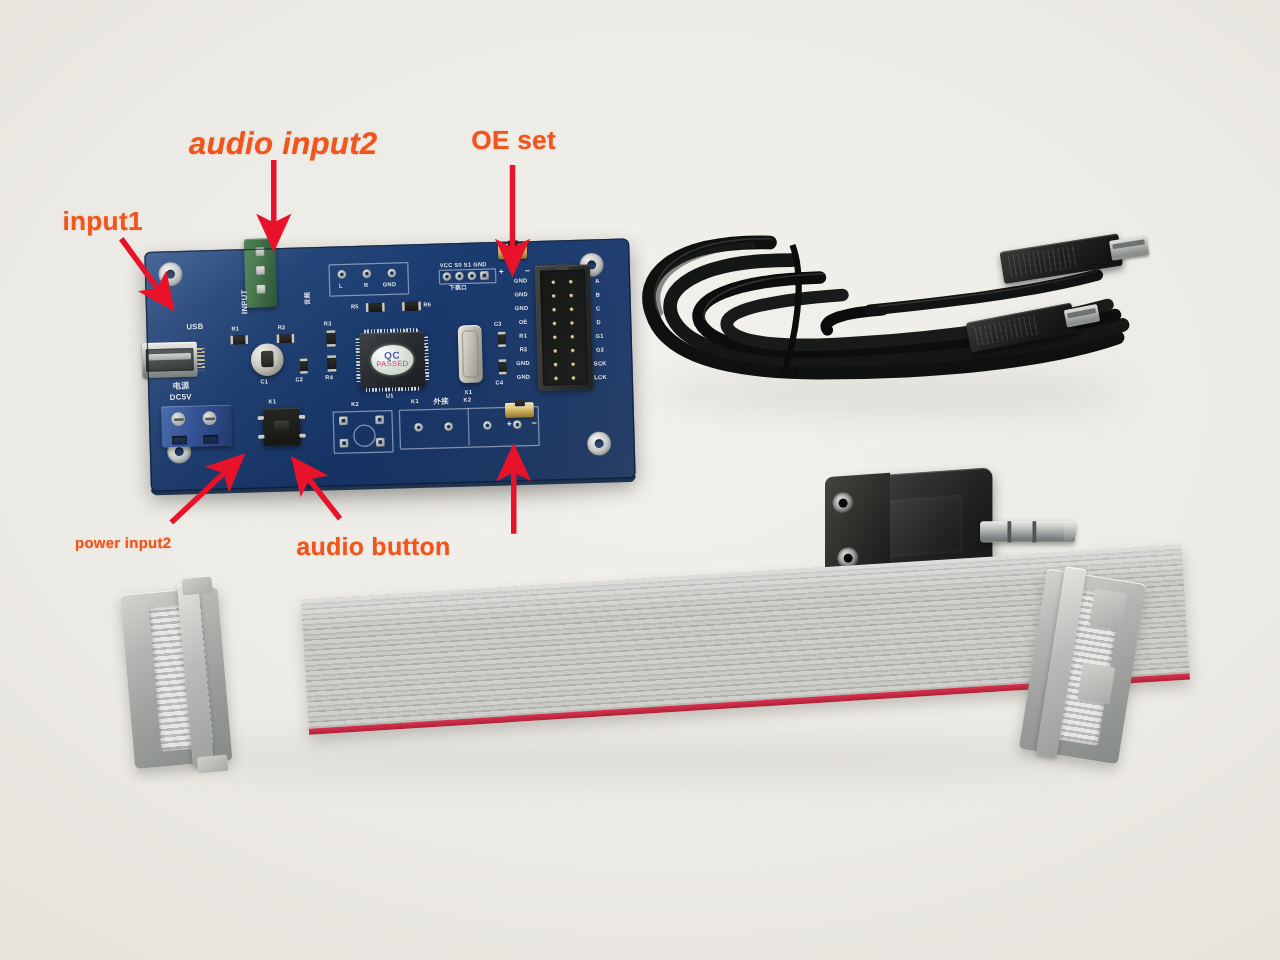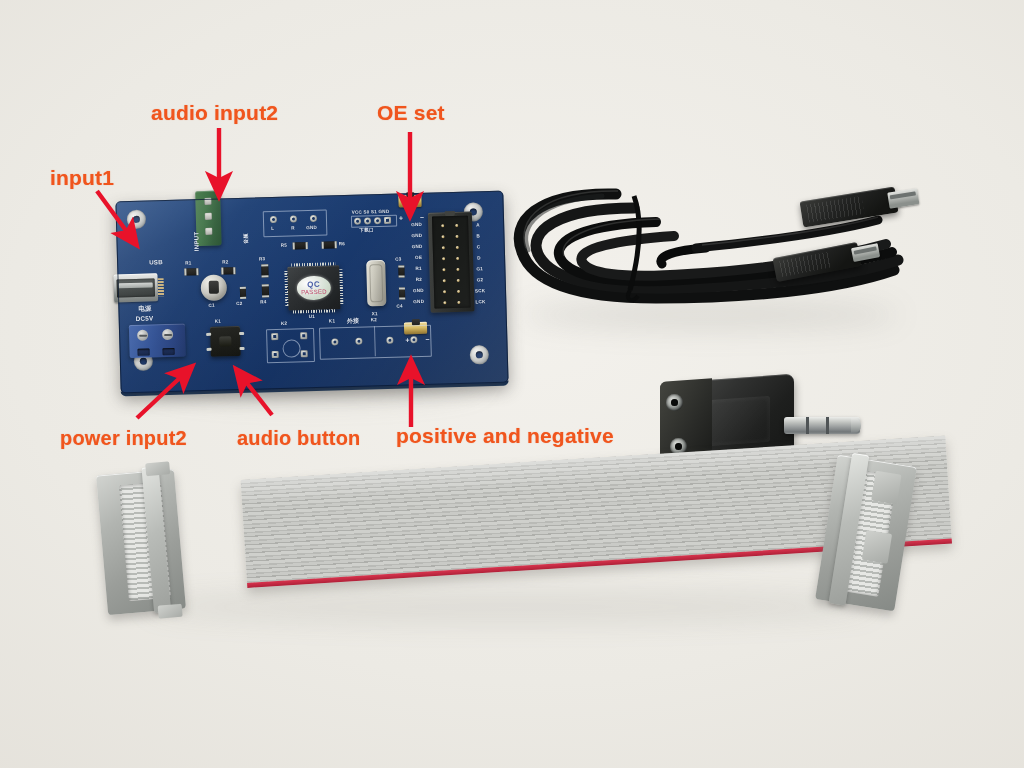--- a/index.html
+++ b/index.html
@@ -487,25 +487,24 @@
     <g stroke="#e8122a" stroke-width="4.4" fill="none" marker-end="url(#ah)">
       <line x1="97" y1="191" x2="130" y2="236"></line>
       <line x1="219" y1="128" x2="219" y2="185"></line>
       <line x1="410" y1="132" x2="410" y2="205"></line>
       <line x1="137" y1="418" x2="184" y2="374"></line>
       <line x1="272" y1="415" x2="243" y2="378"></line>
       <line x1="411" y1="427" x2="411" y2="371"></line>
     </g>
   </svg>
 
-  <div class="anno" style="left:151px;top:101px;font-size:21px;">audio input2</div>
+  <div class="anno" style="left:151px;top:101px;font-size:25px;font-style:italic;">audio input2</div>
 
   <div class="anno" style="left:377px;top:101px;font-size:21px;">OE set</div>
 
   <div class="anno" style="left:50px;top:166px;font-size:21px;">input1</div>
 
-  <div class="anno" style="left:60px;top:427px;font-size:20px;">power input2</div>
+  <div class="anno" style="left:60px;top:427px;font-size:12px;">power input2</div>
 
   <div class="anno" style="left:237px;top:427px;font-size:20px;">audio button</div>
 
-  <div class="anno" style="left:396px;top:424px;font-size:21px;">positive and negative</div>
 
 </div>
 
 </body></html>

